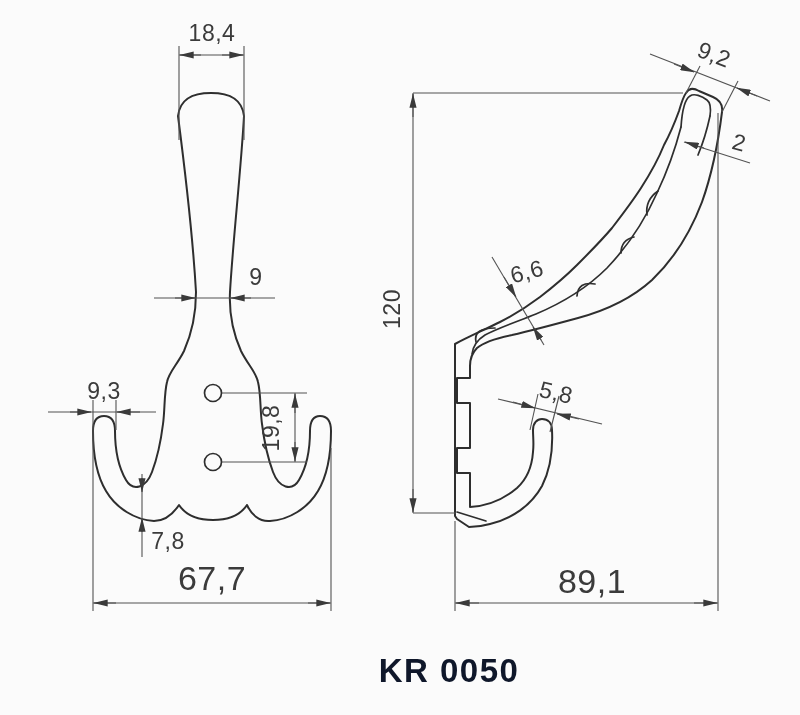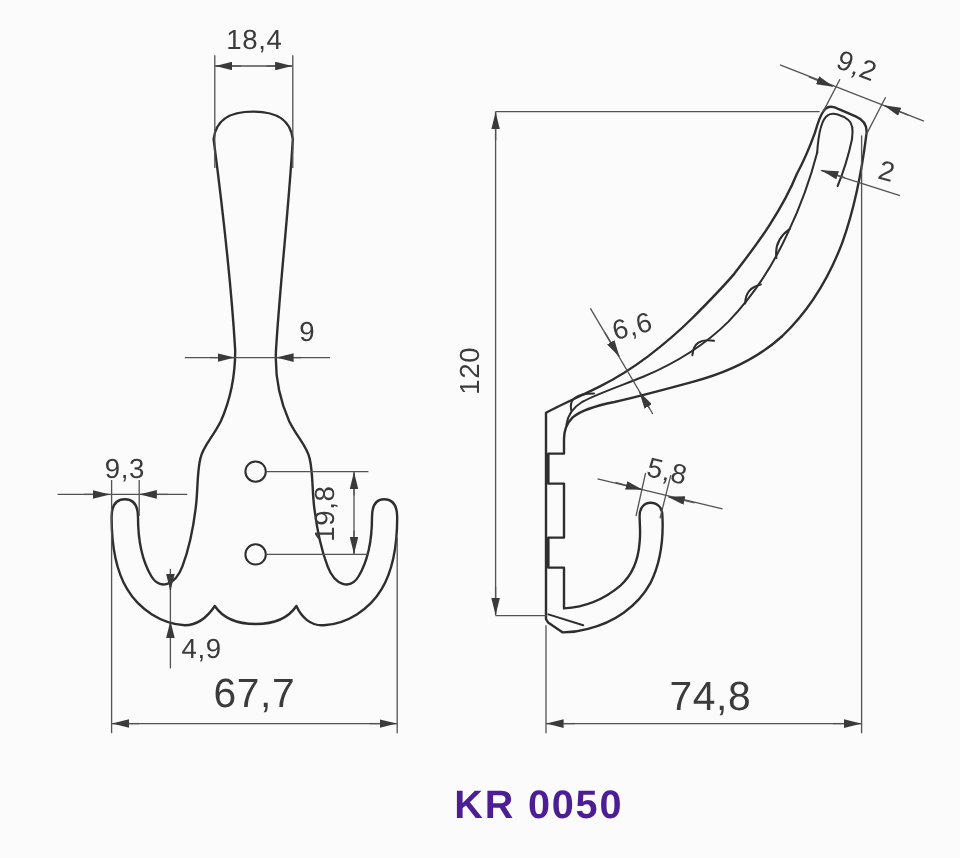--- a/index.html
+++ b/index.html
@@ -13,21 +13,21 @@
     white-space:nowrap;transform:translate(-50%,-50%);line-height:1;
   }
   .dim-label.big{font-size:34px;}
   .rot-n90{transform:translate(-50%,-50%) rotate(-90deg);}
   .rot-21{transform:translate(-50%,-50%) rotate(21deg);}
   .rot-15{transform:translate(-50%,-50%) rotate(15deg);}
   .rot-n15{transform:translate(-50%,-50%) rotate(-15deg);}
   .rot-13{transform:translate(-50%,-50%) rotate(13deg);}
   .drawing-title{
     position:absolute;left:449px;top:671px;transform:translate(-50%,-50%);
-    color:#4c1d95;font-size:33px;font-weight:600;letter-spacing:1.5px;white-space:nowrap;
+    color:#0f172a;font-size:33px;font-weight:600;letter-spacing:1.5px;white-space:nowrap;
   }
   .outline{fill:none;stroke:#2e2e2e;stroke-width:2;stroke-linecap:round;stroke-linejoin:round;}
   .thin{fill:none;stroke:#2e2e2e;stroke-width:1.7;stroke-linecap:round;stroke-linejoin:round;}
   .dim{fill:none;stroke:#535353;stroke-width:1.1;stroke-linecap:butt;}
 </style>
 </head>
 <body>
 
 <div class="sheet">
 
@@ -191,24 +191,24 @@
       <line class="dim" x1="550" y1="432" x2="559" y2="396"></line>
       <line class="dim" x1="513" y1="402" x2="535" y2="408" marker-end="url(#ah)"></line>
       <line class="dim" x1="579" y1="419" x2="557" y2="414" marker-end="url(#ah)"></line>
     </g>
   </svg>
 
   <div class="dim-label" style="left:212px;top:33px">18,4</div>
   <div class="dim-label" style="left:256px;top:277px">9</div>
   <div class="dim-label" style="left:104px;top:391px">9,3</div>
   <div class="dim-label rot-n90" style="left:271px;top:428px">19,8</div>
-  <div class="dim-label" style="left:168px;top:541px">4,9</div>
+  <div class="dim-label" style="left:168px;top:541px">7,8</div>
   <div class="dim-label big" style="left:212px;top:578px">67,7</div>
 
   <div class="dim-label rot-21" style="left:714px;top:55px">9,2</div>
   <div class="dim-label rot-15" style="left:739px;top:143px">2</div>
   <div class="dim-label rot-n15" style="left:527px;top:272px">6,6</div>
   <div class="dim-label rot-n90" style="left:392px;top:309px">120</div>
   <div class="dim-label rot-13" style="left:556px;top:393px">5,8</div>
-  <div class="dim-label big" style="left:592px;top:581px">74,8</div>
+  <div class="dim-label big" style="left:592px;top:581px">89,1</div>
 
   <div class="drawing-title">KR 0050</div>
 </div>
 
 </body></html>

